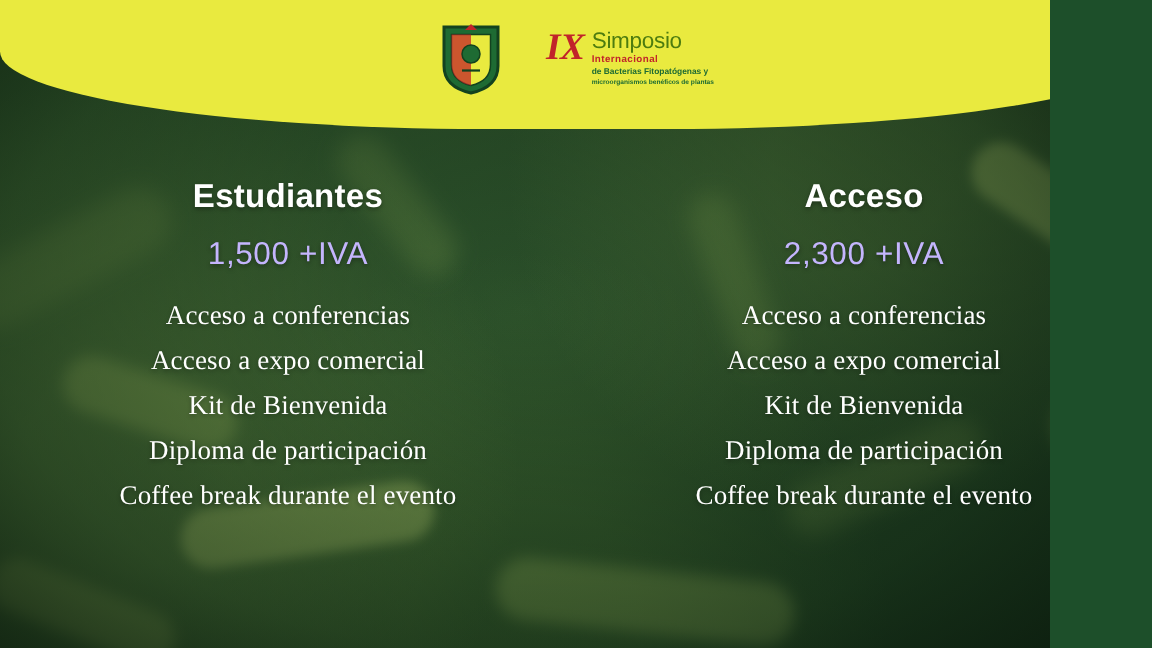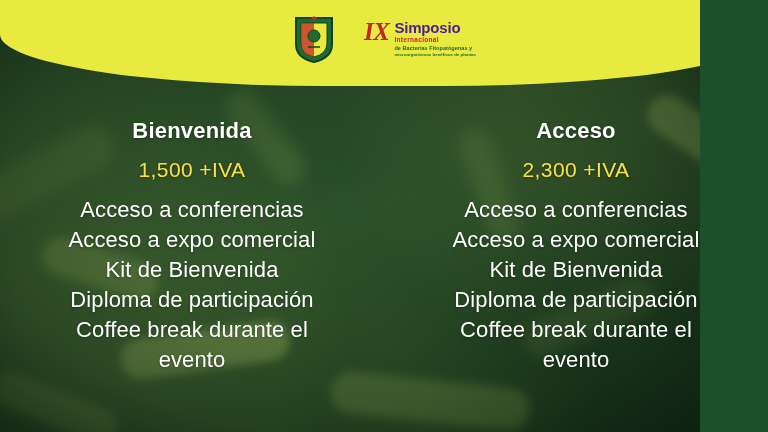--- a/index.html
+++ b/index.html
@@ -71,22 +71,22 @@
     font-weight: bold;
     font-style: italic;
     font-size: 25px;
     line-height: 24px;
     color: #c1242a;
     letter-spacing: -0.5px;
   }
   .logo-text { display: flex; flex-direction: column; line-height: 1; padding-top: 1px; }
   .logo-simposio {
     font-size: 15px;
-    font-weight: bold;
-    color: #4c1d95;
+    font-weight: normal;
+    color: #4d7c0f;
     letter-spacing: -0.2px;
     line-height: 14px;
   }
   .logo-internacional {
     font-size: 6.5px;
     font-weight: bold;
     color: #c1242a;
     letter-spacing: 0.3px;
     line-height: 8px;
     margin-top: 1px;
@@ -126,33 +126,33 @@
     font-weight: bold;
     font-size: 22px;
     color: #ffffff;
     letter-spacing: 0.2px;
     margin-bottom: 14px;
     text-shadow: 0 1px 3px rgba(0,0,0,0.35);
   }
   .col-price {
     font-family: "Liberation Sans", sans-serif;
     font-size: 21px;
-    color: #fde047;
+    color: #c4b5fd;
     letter-spacing: 0.4px;
     margin-bottom: 13px;
     text-shadow: 0 1px 3px rgba(0,0,0,0.35);
   }
   .benefits {
     list-style: none;
     text-align: center;
     width: 300px;
   }
   .benefit {
-    font-family: Liberation Sans, sans-serif;
-    font-size: 22px;
+    font-family: Liberation Serif, serif;
+    font-size: 18px;
     color: #ffffff;
     line-height: 30px;
     letter-spacing: 0.1px;
     text-shadow: 0 1px 3px rgba(0,0,0,0.3);
   }
 </style>
 </head>
 <body>
 
 <div class="slide">
@@ -194,21 +194,21 @@
           <div class="logo-sub2">microorganismos benéficos de plantas</div>
         </div>
       </div>
 
     </div>
   </div>
 
   <div class="columns">
 
     <div class="col">
-      <div class="col-title">Bienvenida</div>
+      <div class="col-title">Estudiantes</div>
       <div class="col-price">1,500 +IVA</div>
       <ul class="benefits">
         <li class="benefit">Acceso a conferencias</li>
         <li class="benefit">Acceso a expo comercial</li>
         <li class="benefit">Kit de Bienvenida</li>
         <li class="benefit">Diploma de participación</li>
         <li class="benefit">Coffee break durante el evento</li>
       </ul>
     </div>
 

